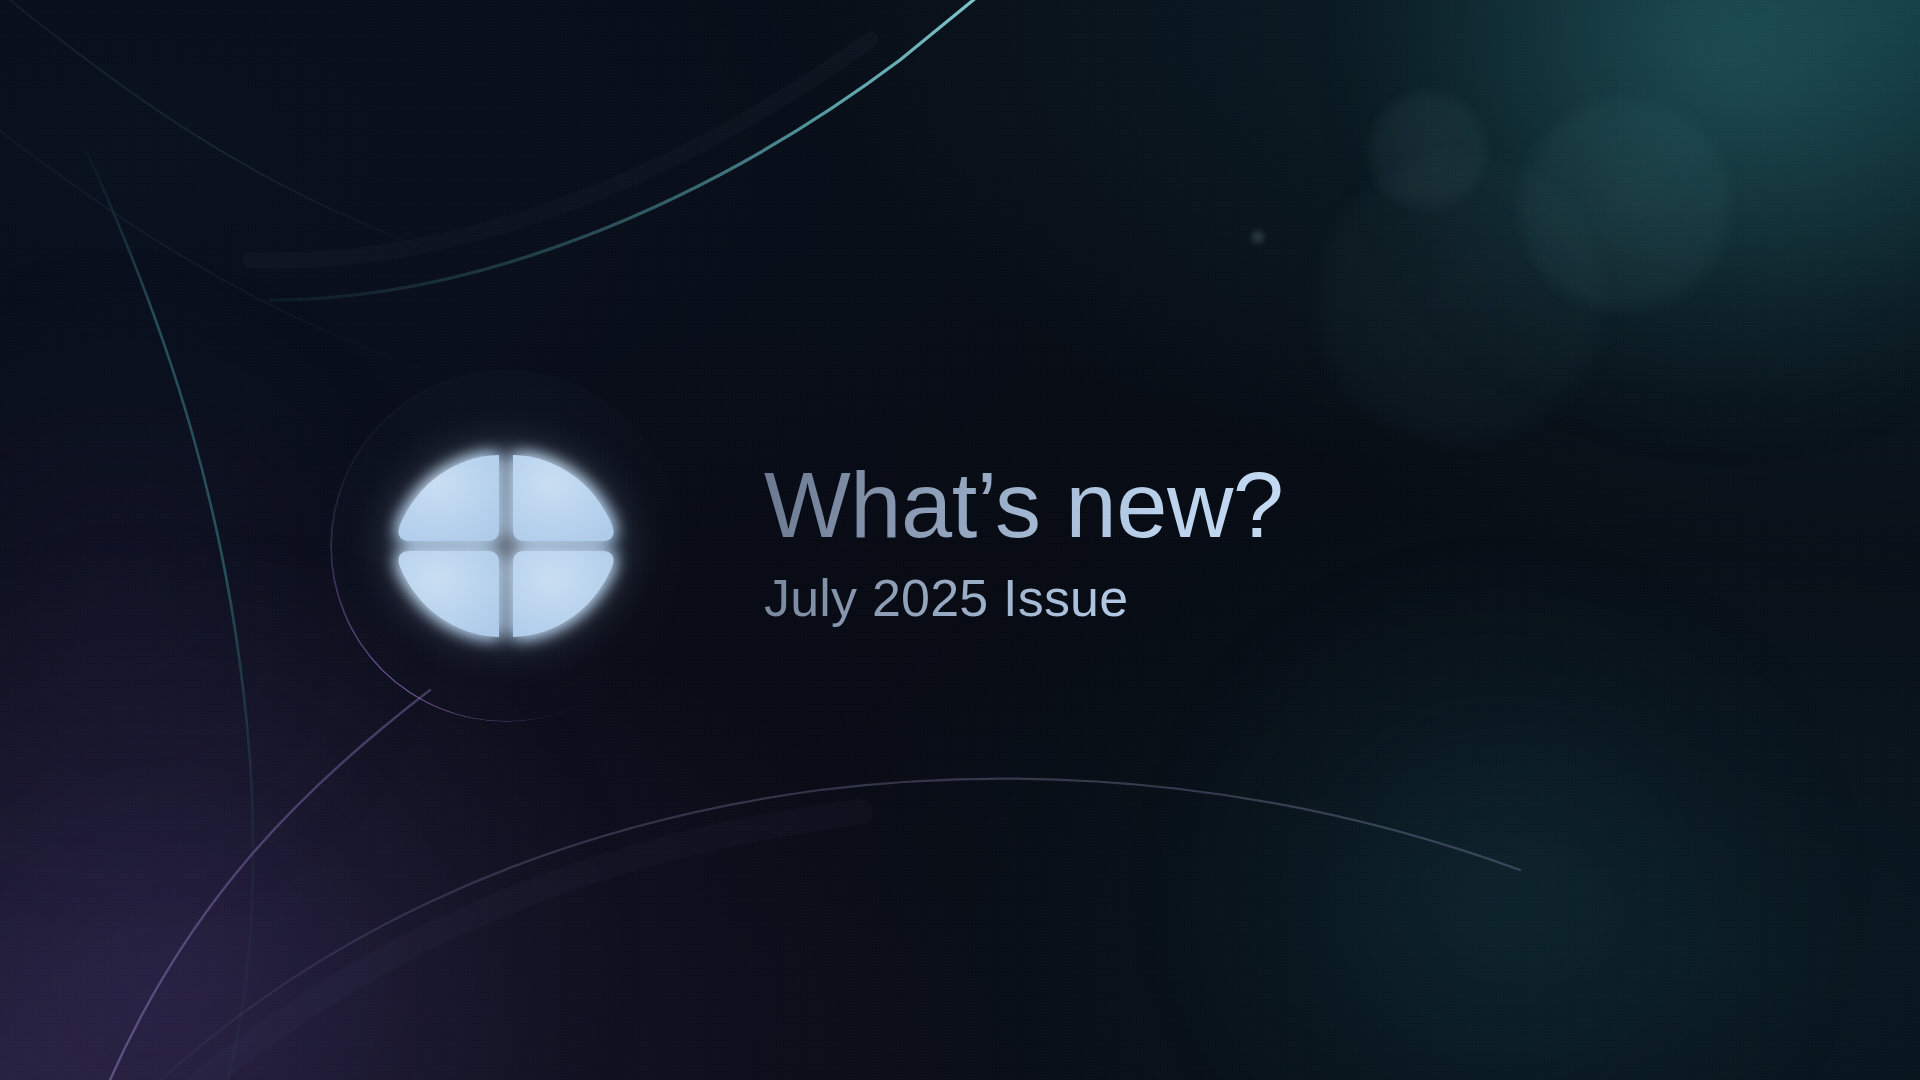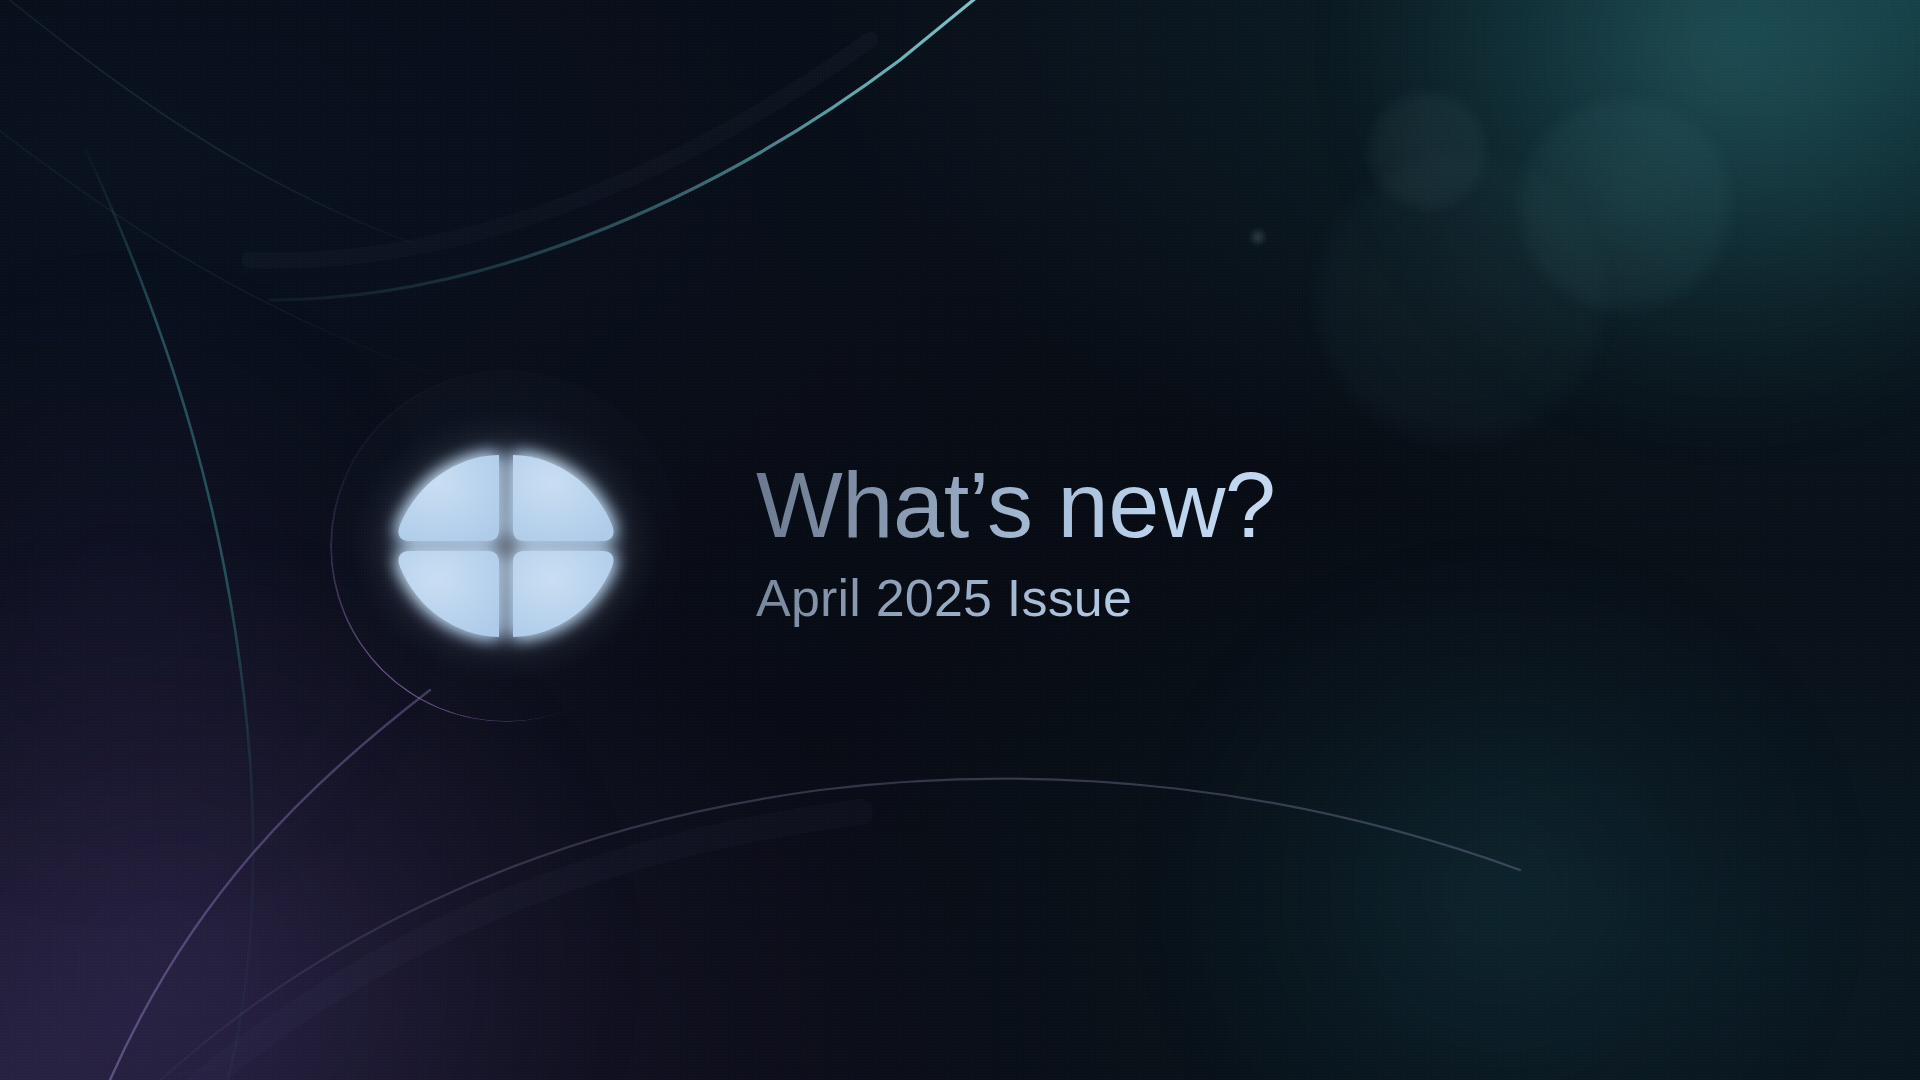--- a/index.html
+++ b/index.html
@@ -68,21 +68,21 @@
     width:560px; height:700px; left:-160px; top:240px;
     background:radial-gradient(circle at 50% 50%, rgba(40,36,76,0.22) 0%, rgba(0,0,0,0) 70%);
     filter:blur(30px);
   }
 
   
   .content {
     position:absolute;
     left:296px; top:336px;
     width:1330px; height:420px;
-    display:flex; align-items:center; gap:0;
+    display:flex; align-items:center; gap:8px;
   }
 
   
   .logo-wrap {
     position:relative;
     width:420px; height:420px;
     flex:0 0 420px;
     display:flex; align-items:center; justify-content:center;
   }
 
@@ -286,19 +286,19 @@
 
           <g fill="none">
             <path d="M 108,4 C 108,40 86,70 19,90" stroke="none"></path>
           </g>
         </svg>
       </div>
     </div>
 
     <div class="text-col">
       <div class="title">What’s new?</div>
-      <div class="subtitle">April 2025 Issue</div>
+      <div class="subtitle">July 2025 Issue</div>
     </div>
 
   </div>
 
   <div class="grain"></div>
 </div>
 
 </body></html>

